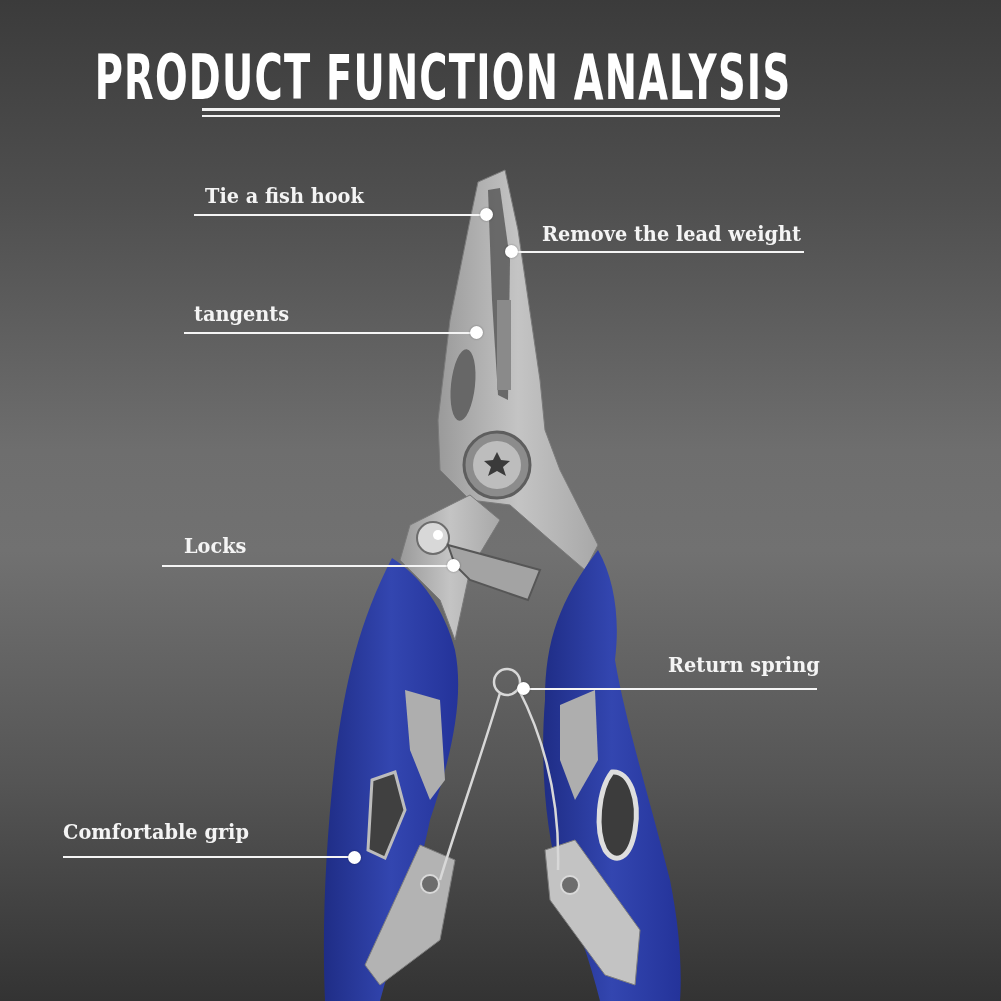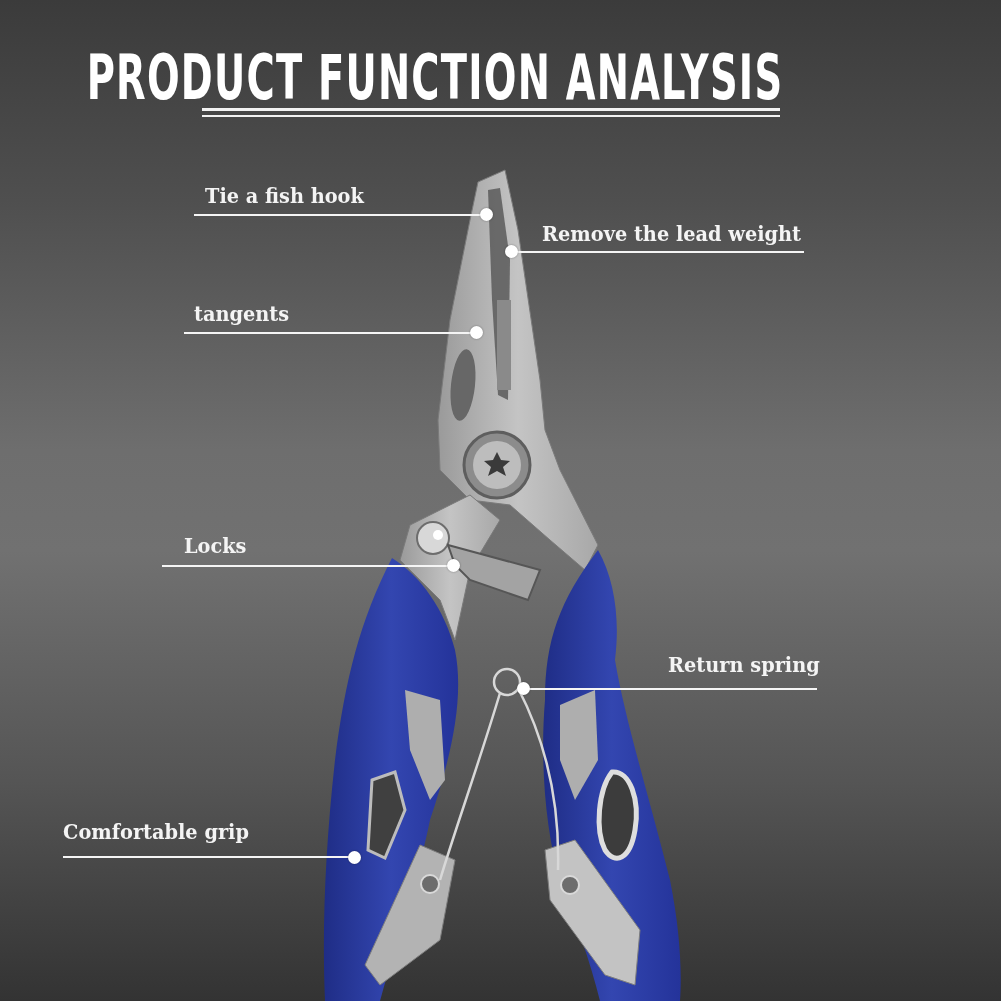--- a/index.html
+++ b/index.html
@@ -1,21 +1,21 @@
 <!DOCTYPE html>
 <html><head>
   <meta charset="utf-8">
   <style>
     html, body { margin: 0; padding: 0; }
     body {
       width: 1001px; height: 1001px; overflow: hidden; position: relative;
       background: linear-gradient(to bottom, #3b3b3b 0%, #4f4f4f 20%, #6e6e6e 45%, #717171 55%, #555555 78%, #333333 100%);
       font-family: "DejaVu Serif", "Liberation Serif", serif;
     }
-    .title-wrap { position:absolute; left:8px; top:0; width:853px; height:130px; }
+    .title-wrap { position:absolute; left:16px; top:0; width:853px; height:130px; }
     .title-inner {
       position: absolute; left: 50%; top: 47px;
       transform: translateX(-50%) scaleX(0.62) ;
       transform-origin: center top;
       font-family: "DejaVu Sans", "Liberation Sans", sans-serif;
       font-weight: bold; color: #fff; font-size: 62px; line-height: 62px;
       white-space: nowrap; letter-spacing: 2px;
     }
     .rule { position:absolute; height:3px; background:#f2f2f2; }
     .label {

